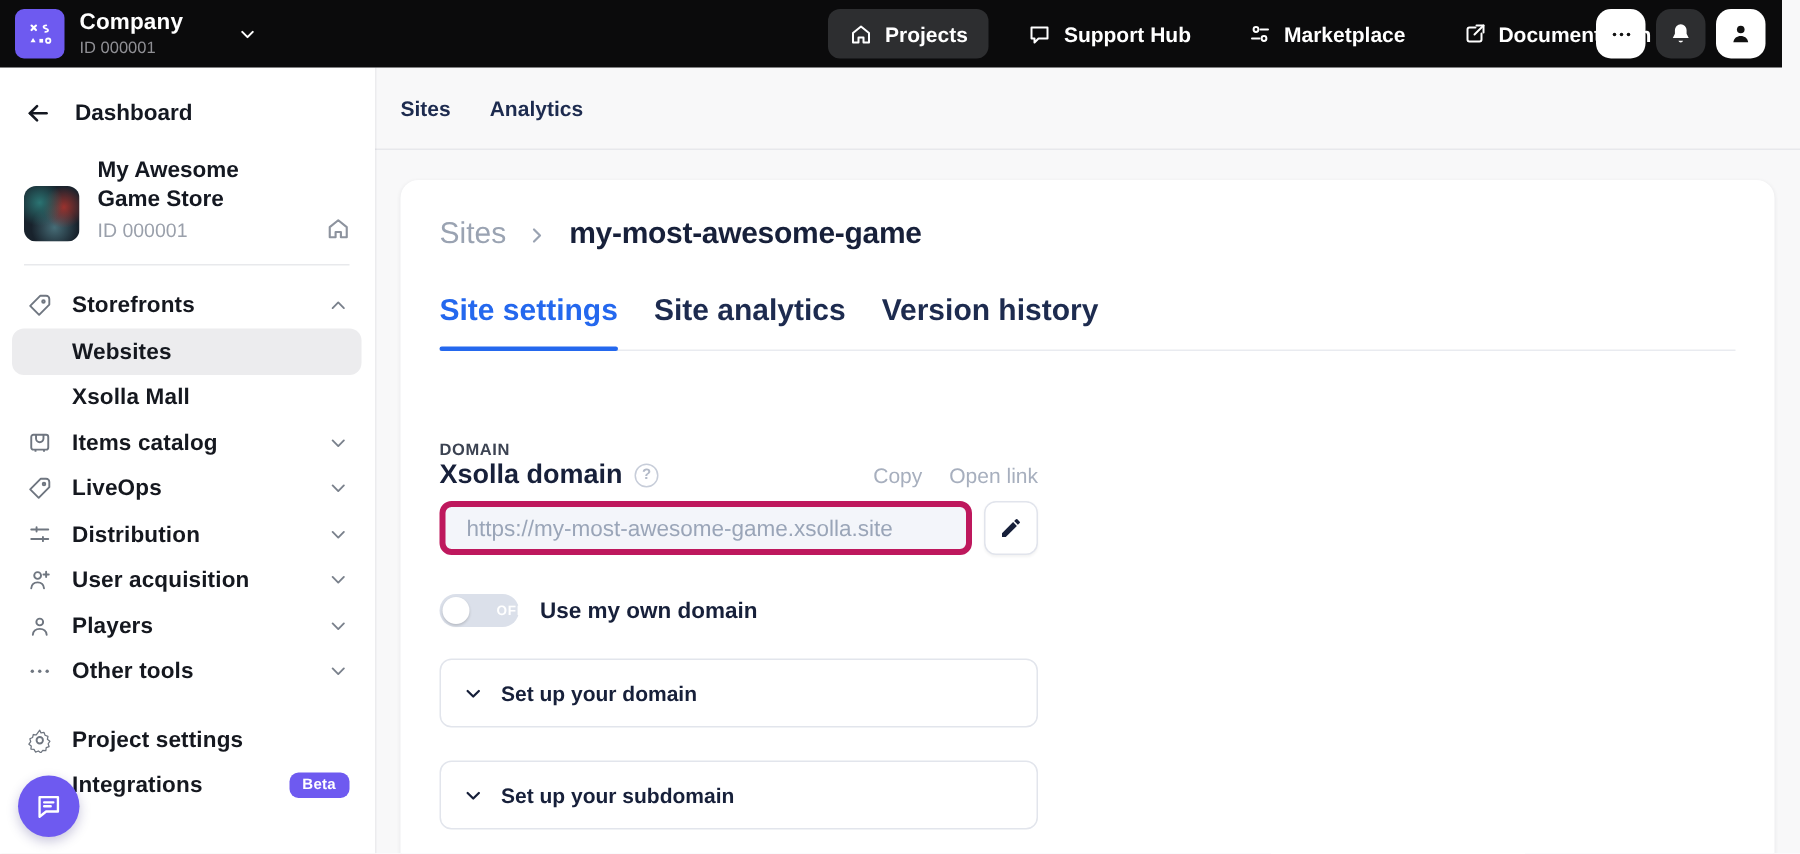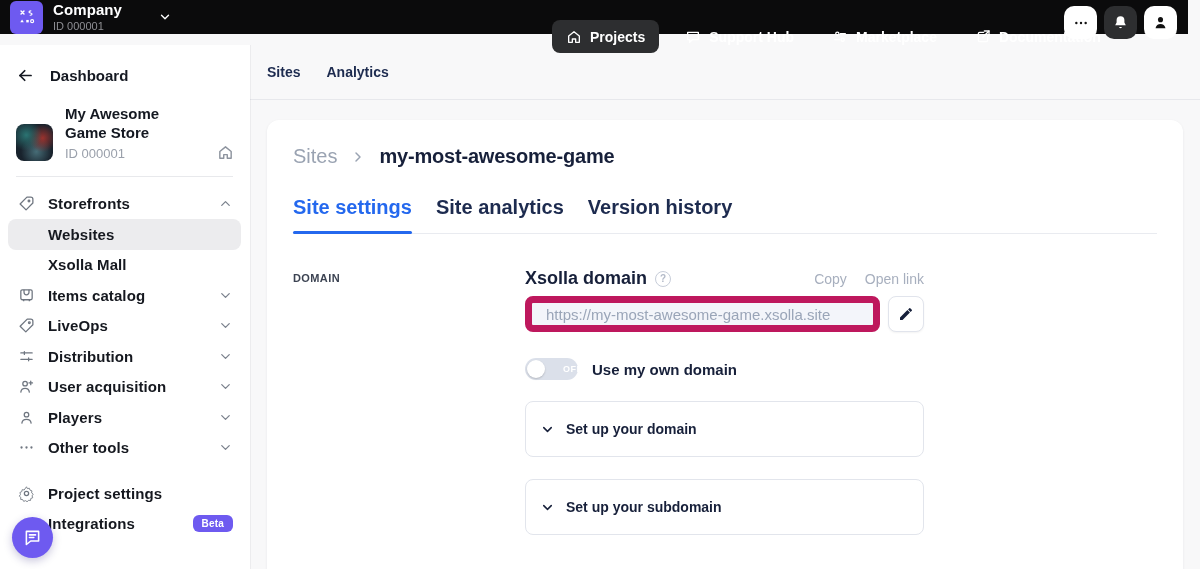--- a/index.html
+++ b/index.html
@@ -7,39 +7,39 @@
   body {
     font-family: "Liberation Sans", sans-serif;
     background:#f8f8f9;
     position:relative;
     color:#15181f;
   }
   svg { display:block; }
 
   
   .topbar {
-    position:absolute; top:0; left:0; right:12px; height:34px;
+    position:absolute; top:0; left:0; right:12px; height:45px;
     background:#0b0b0c; color:#fff; z-index:30;
     display:flex; align-items:center;
   }
   .brand { display:flex; align-items:center; gap:10px; margin-left:10px; }
   .logo {
     width:33px; height:33px; border-radius:6px; background:#6e5af0;
     display:grid; place-items:center; flex:0 0 auto;
   }
   .company-meta { line-height:1.1; }
   .company-name { font-size:15px; font-weight:700; letter-spacing:.1px; }
   .company-id { font-size:11px; color:#8f8f94; margin-top:2px; }
   .brand-chevron { margin-left:26px; color:#fff; cursor:pointer; }
 
   .topnav { position:absolute; left:552px; top:6px; display:flex; gap:14px; align-items:center; }
   .topnav-item {
     display:flex; align-items:center; gap:8px; height:33px;
     padding:0 12px; border-radius:8px; font-size:14px; font-weight:700;
-    color:#fff; cursor:pointer; white-space:nowrap;margin-top:14px;
+    color:#fff; cursor:pointer; white-space:nowrap;
   }
   .topnav-item.active { background:#2d2e30; padding:0 14px; }
   .topnav-item .nav-ic { color:#fff; }
 
   .topbar-actions { position:absolute; right:11px; top:6px; display:flex; gap:7px; }
   .action-btn {
     width:33px; height:33px; border-radius:10px; display:grid; place-items:center;
     cursor:pointer; border:none;
   }
   .btn-light { background:#ffffff; color:#121212; }
@@ -114,38 +114,38 @@
   .card-tab {
     font-size:20px; font-weight:700; color:#1d2b4f; padding-bottom:14px;
     position:relative; cursor:pointer;
   }
   .card-tab.active { color:#2468ee; }
   .card-tab.active::after {
     content:""; position:absolute; left:0; right:0; bottom:-1px; height:3px;
     background:#2468ee; border-radius:2px;
   }
 
-  .form-row { display:flex; margin-top:34px; }
+  .form-row { display:flex; margin-top:56px;flex-direction:column; }
   .form-left { width:232px; padding-top:4px; }
   .section-label { font-size:11px; font-weight:700; color:#3c4352; letter-spacing:.4px; }
   .form-right { width:399px; }
 
   .field-head { display:flex; align-items:center; margin-bottom:7px; }
   .field-label { font-size:18px; font-weight:700; color:#17203a; }
   .help-circle {
     width:16px; height:16px; border-radius:50%; border:1px solid #c7cdd9;
     color:#b3bac8; font-size:10px; font-weight:700; display:grid; place-items:center;
     margin-left:8px; cursor:pointer;
   }
   .head-spacer { flex:1; }
   .head-action { font-size:14px; color:#a7afbe; margin-left:18px; cursor:pointer; }
 
   .input-row { display:flex; gap:8px; }
   .domain-input {
-    flex:1; height:36px; border-radius:8px; border:7px solid #be185d;
+    flex:1; height:36px; border-radius:8px; border:4px solid #be185d;
     background:#f3f5fa; padding:0 14px; font-size:15px; color:#17203a;
     font-family:"Liberation Sans", sans-serif; outline:none;
   }
   .domain-input::placeholder { color:#9aa5b8; }
   .edit-btn {
     width:36px; height:36px; border-radius:8px; border:1px solid #e1e4ec;
     background:#fff; display:grid; place-items:center; color:#17203a;
     cursor:pointer; box-shadow:0 1px 2px rgba(0,0,0,.05);
   }
 
@@ -155,21 +155,21 @@
     position:absolute; left:2px; top:2px; width:18px; height:18px;
     border-radius:50%; background:#fff; box-shadow:0 1px 2px rgba(0,0,0,.18);
   }
   .toggle-state {
     position:absolute; left:38px; top:50%; transform:translateY(-50%);
     font-size:9px; font-weight:700; color:#fff; letter-spacing:.5px;
   }
   .toggle-label { font-size:15px; font-weight:700; color:#17203a; }
 
   .accordion {
-    margin-top:21px; height:56px; border:1px solid #e2e5ec; border-radius:8px;
+    margin-top:21px; height:46px; border:1px solid #e2e5ec; border-radius:8px;
     background:#fff; display:flex; align-items:center; gap:11px; padding:0 14px;
     font-size:14px; font-weight:700; color:#17203a; cursor:pointer;
   }
   .accordion.second { margin-top:22px; }
   .accordion .chev { color:#17203a; }
 
   .card-divider { margin-top:37px; height:1px; background:#e9ebf0; }
   .primary-btn {
     margin:31px 0 0 237px; width:126px; height:40px; border-radius:12px;
     background:#1266f1; border:none; cursor:pointer; display:block;

